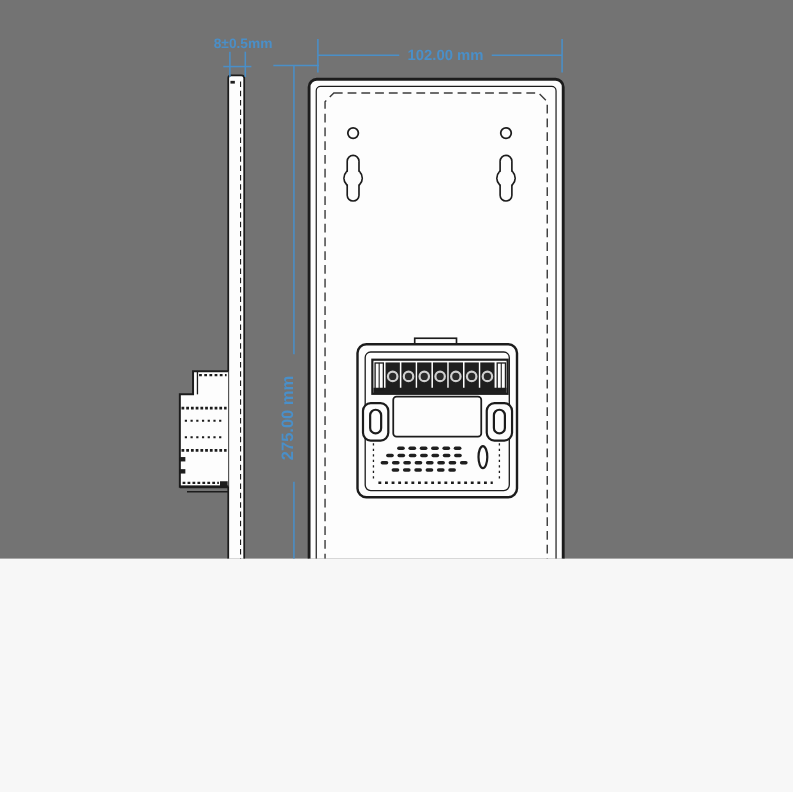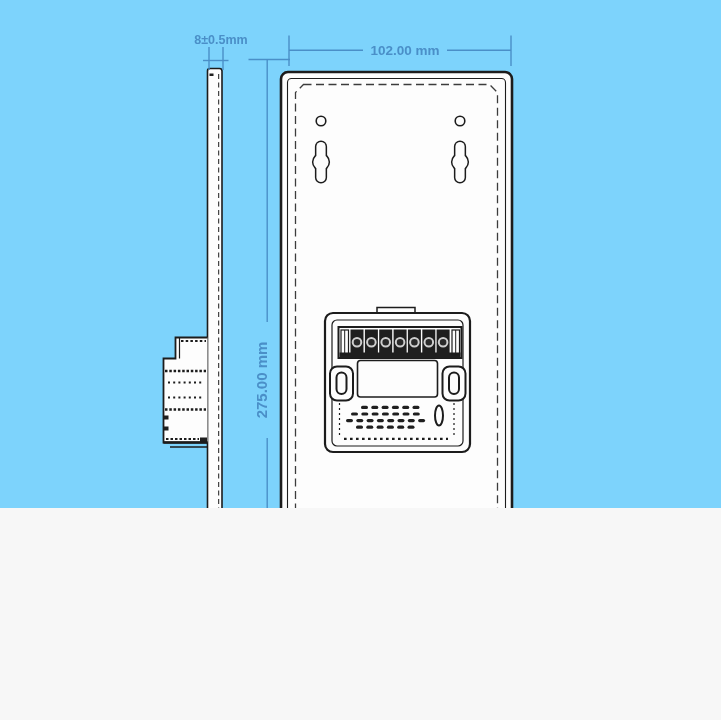--- a/index.html
+++ b/index.html
@@ -1,16 +1,16 @@
 <!DOCTYPE html>
 <html><head>
 <meta charset="utf-8">
 <style>
   html,body{margin:0;padding:0;background:#f7f7f7;}
-  .stage{position:relative;width:721px;height:508px;background:#7dd3fc;overflow:hidden;
+  .stage{position:relative;width:721px;height:508px;background:#737373;overflow:hidden;
          font-family:"Liberation Sans",sans-serif;text-decoration:underline;}
   svg{position:absolute;left:0;top:0;}
   .s  {stroke:#1c1c1c;fill:#fdfdfd;}
   .sn {stroke:#1c1c1c;fill:none;}
   .dk {fill:#1f1f1f;stroke:none;}
   .dash{stroke:#3c3c3c;fill:none;}
   .dim{stroke:#4a8fc8;fill:none;stroke-width:1.4;}
   .dimtxt{font-family:"Liberation Sans",sans-serif;font-weight:700;}
 </style>
 </head>

